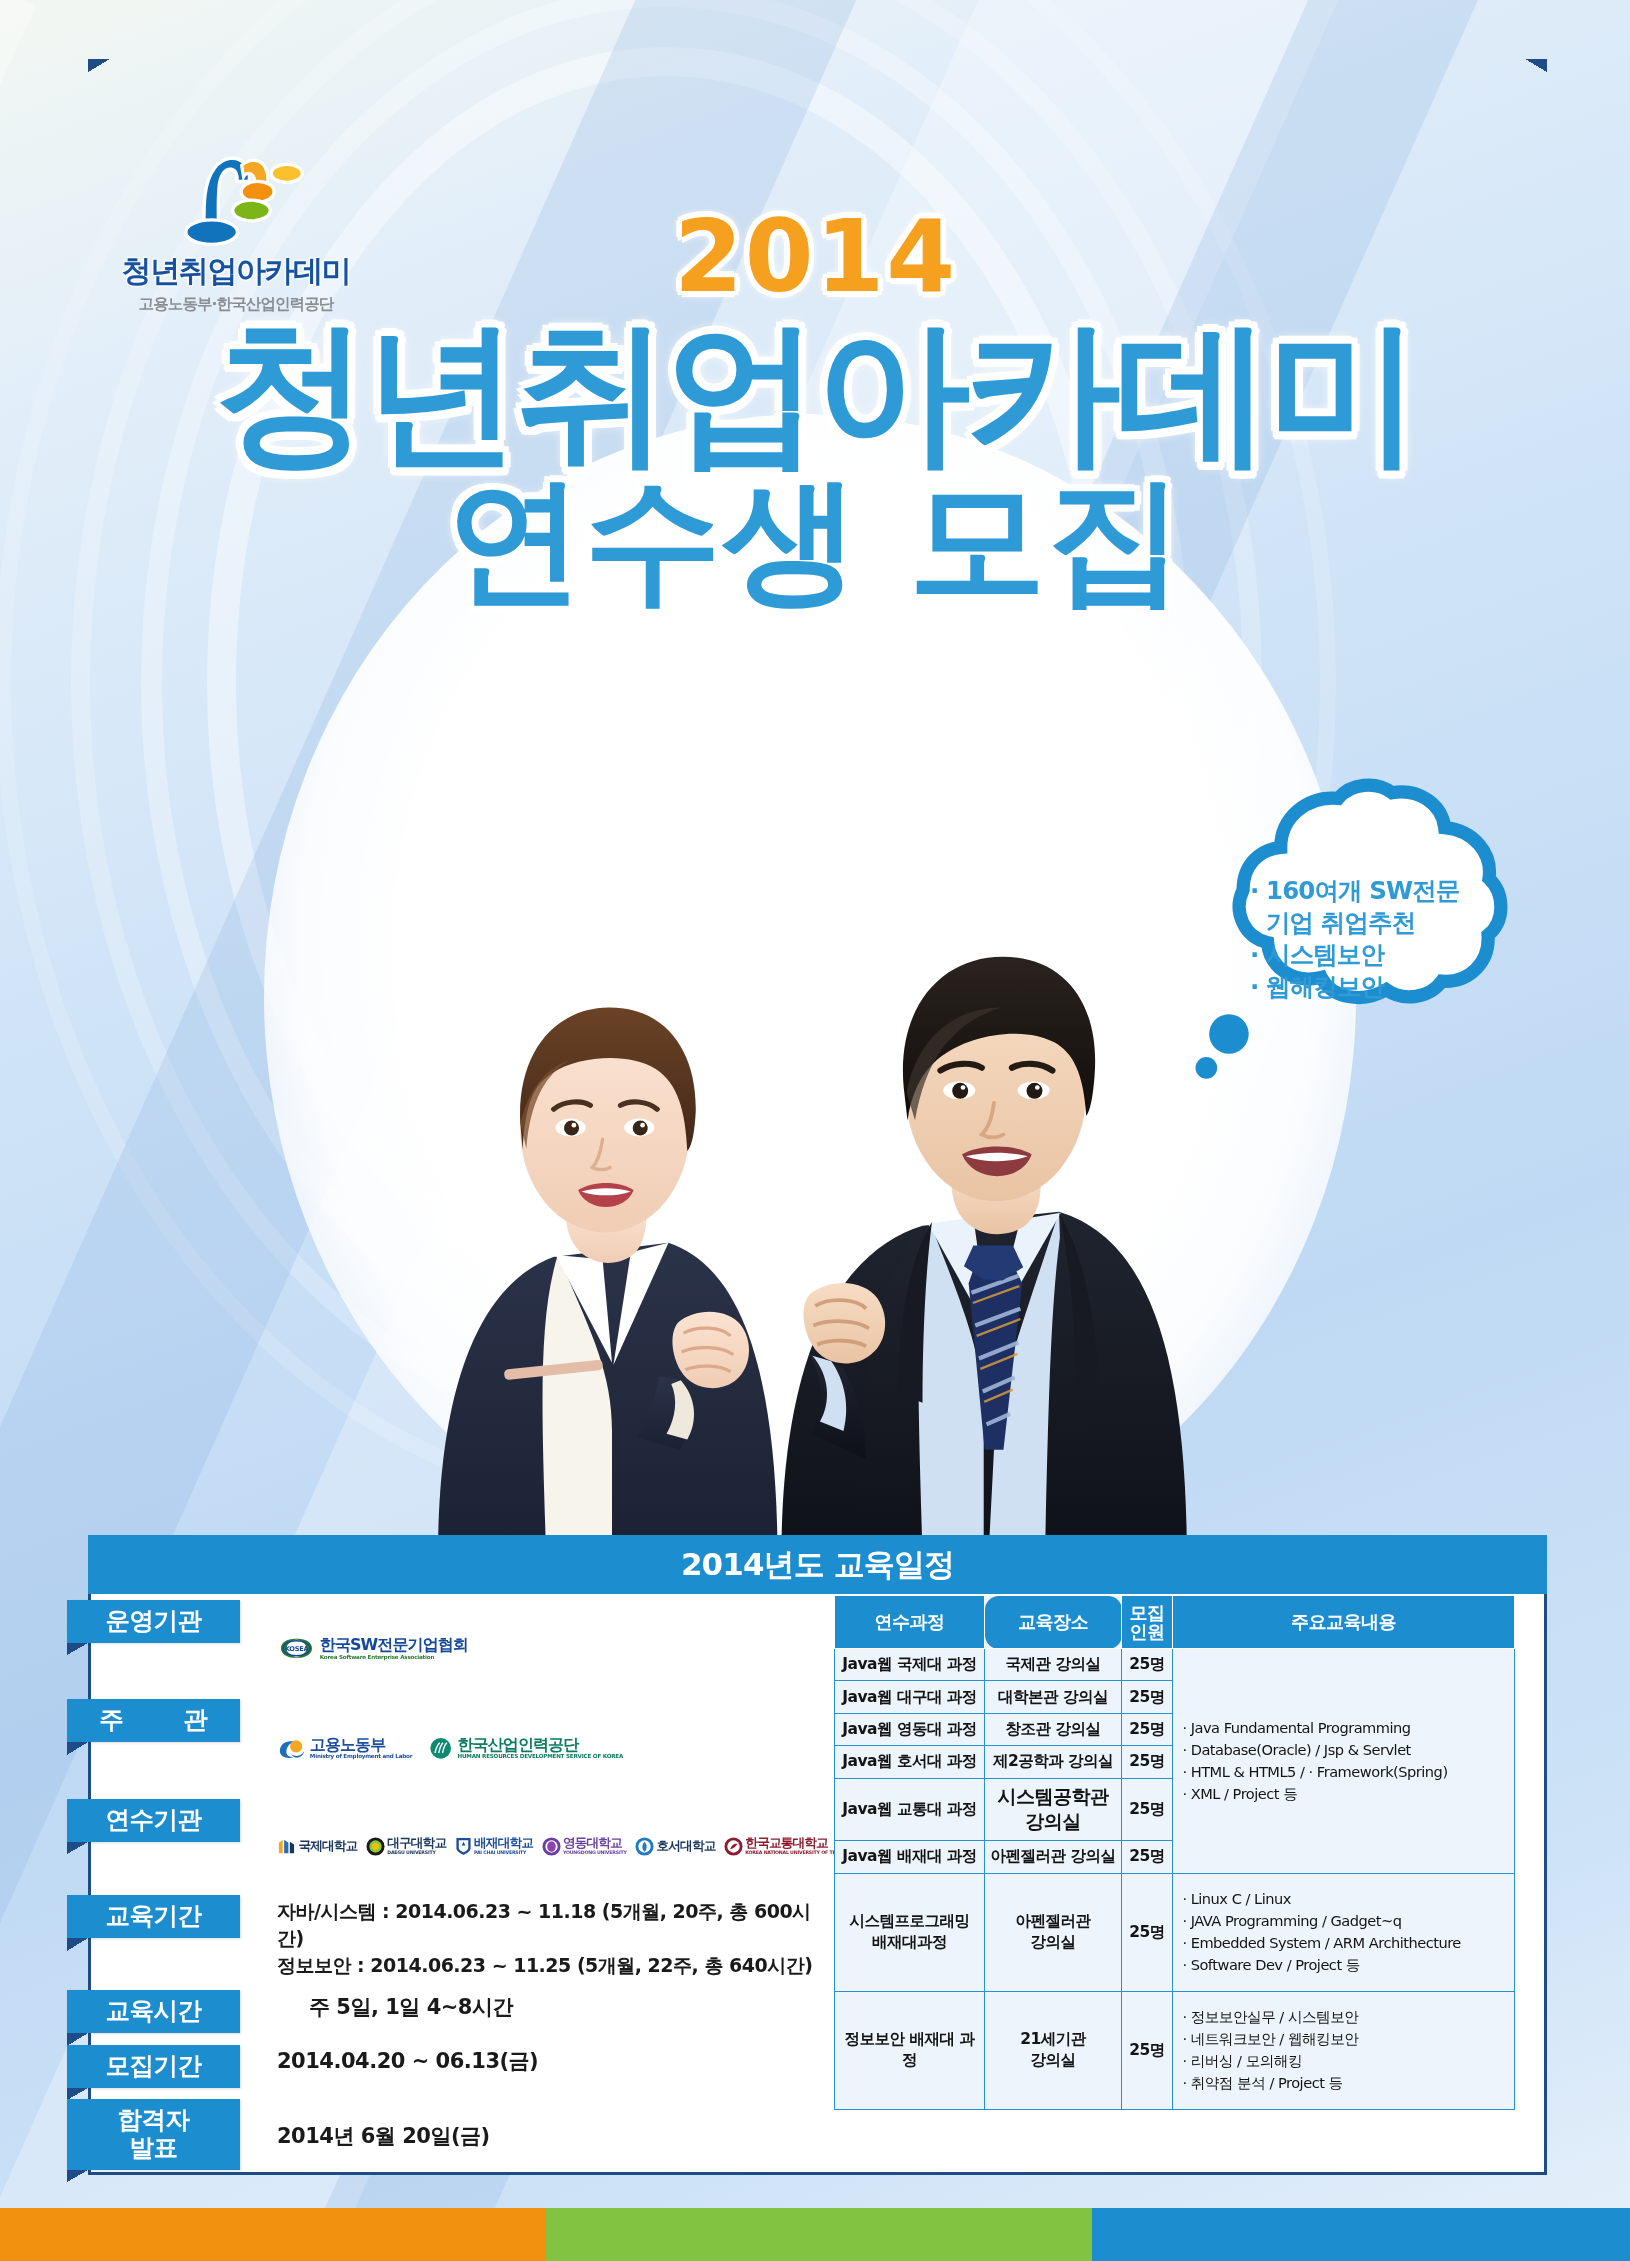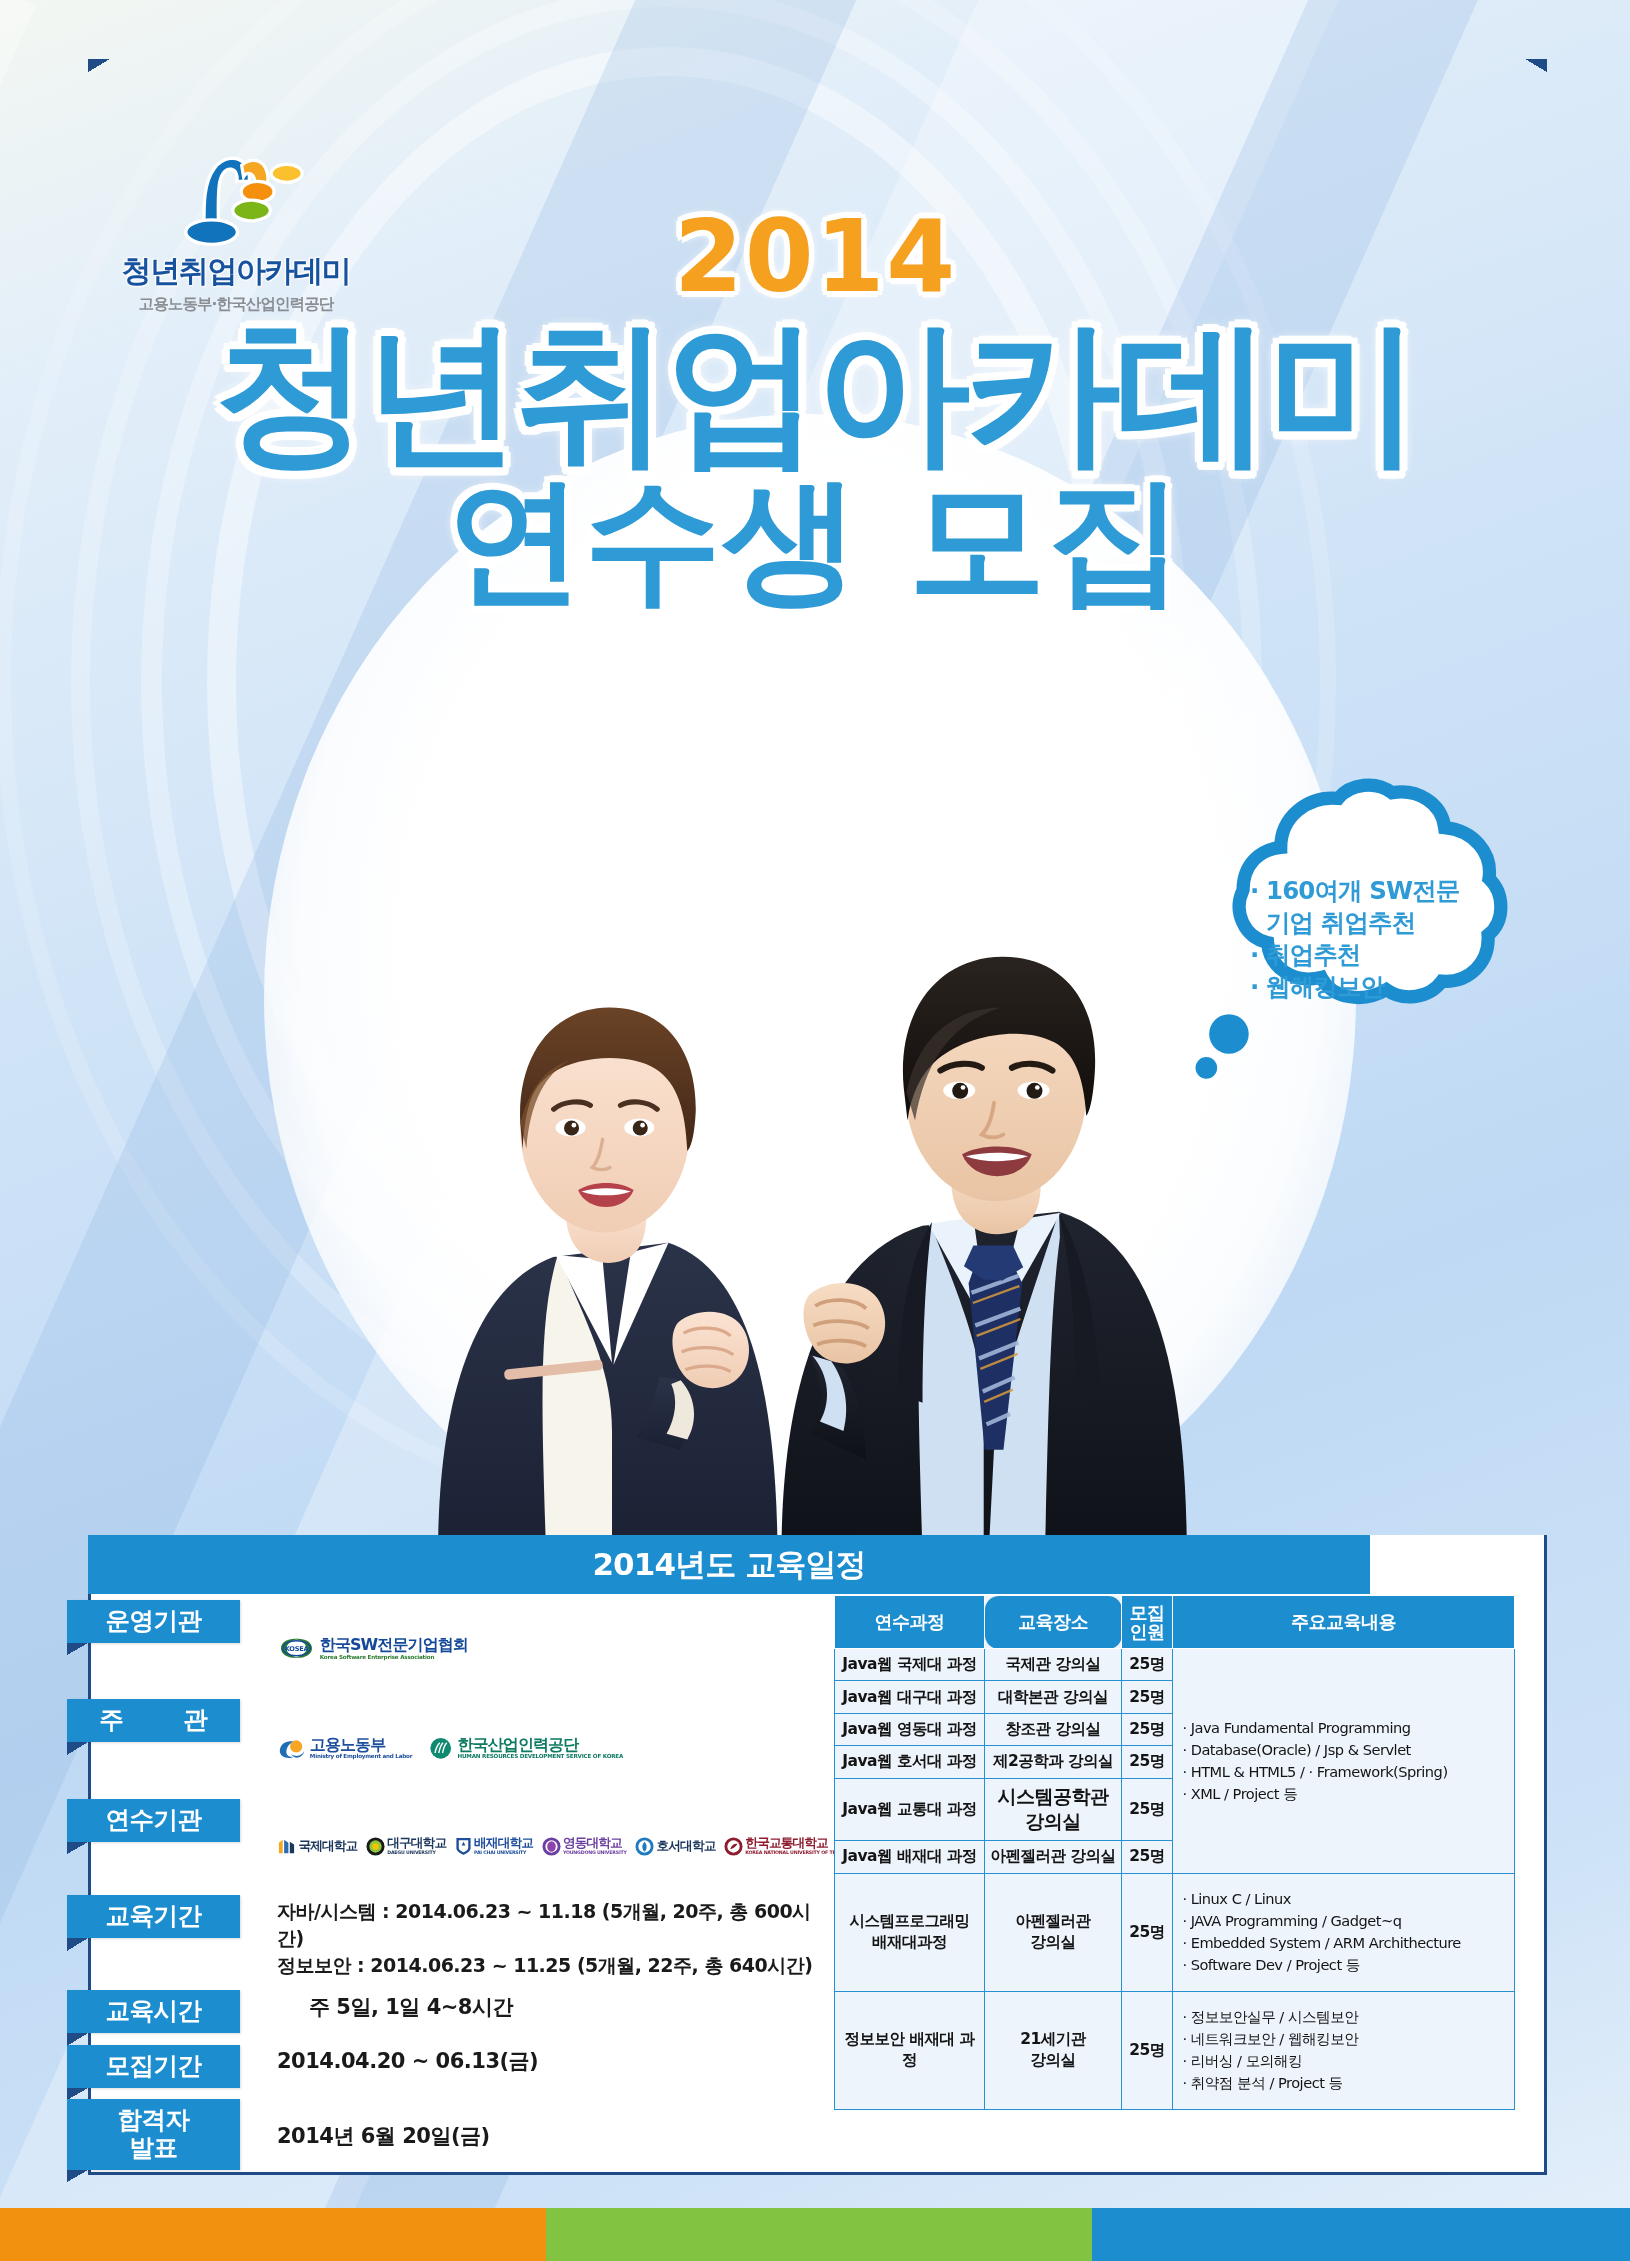--- a/index.html
+++ b/index.html
@@ -110,21 +110,21 @@
   #panel {
     position:absolute; left:88px; top:1535px;
     width:1459px; height:640px;
     background:#fff;
     border-left:3.3px solid #1f4c86;
     border-right:3.3px solid #1f4c86;
     border-bottom:3.3px solid #1f4c86;
   }
   #panel-header {
     position:absolute; left:88px; top:1535px;
-    width:1282px; height:59px;
+    width:1459px; height:59px;
     background:#1c8dce; color:#fff;
     display:flex; align-items:center; justify-content:center;
     font-size:31px; font-weight:bold; letter-spacing:-0.9px;
   }
   .hdr-fold-l, .hdr-fold-r {
     position:absolute; top:59px; width:21.7px; height:13px;
   }
   .hdr-fold-l { left:88px;  background:linear-gradient(to bottom right,#1f4c86 50%,transparent 50%); }
   .hdr-fold-r { left:1525px; background:linear-gradient(to bottom left,#1f4c86 50%,transparent 50%); }
 
@@ -393,21 +393,21 @@
                  C278 450 226 416 222 362
                  C172 350 148 296 170 250
                  C170 198 204 164 250 160 Z"></path>
       </g>
       <circle cx="140" cy="556" r="42" fill="#1c8dce"></circle>
       <circle cx="92" cy="628" r="23" fill="#1c8dce"></circle>
     </svg>
     <div class="bubble-text">
       <div>· 160여개 SW전문</div>
       <div class="ind">기업 취업추천</div>
-      <div>· 취업추천</div>
+      <div>· 시스템보안</div>
       <div>· 웹해킹보안</div>
     </div>
   </div>
 
   <div id="panel"></div>
   <div id="panel-header">2014년도 교육일정</div>
   <div class="hdr-fold-l"></div>
   <div class="hdr-fold-r"></div>
 
   <div id="info-list">

